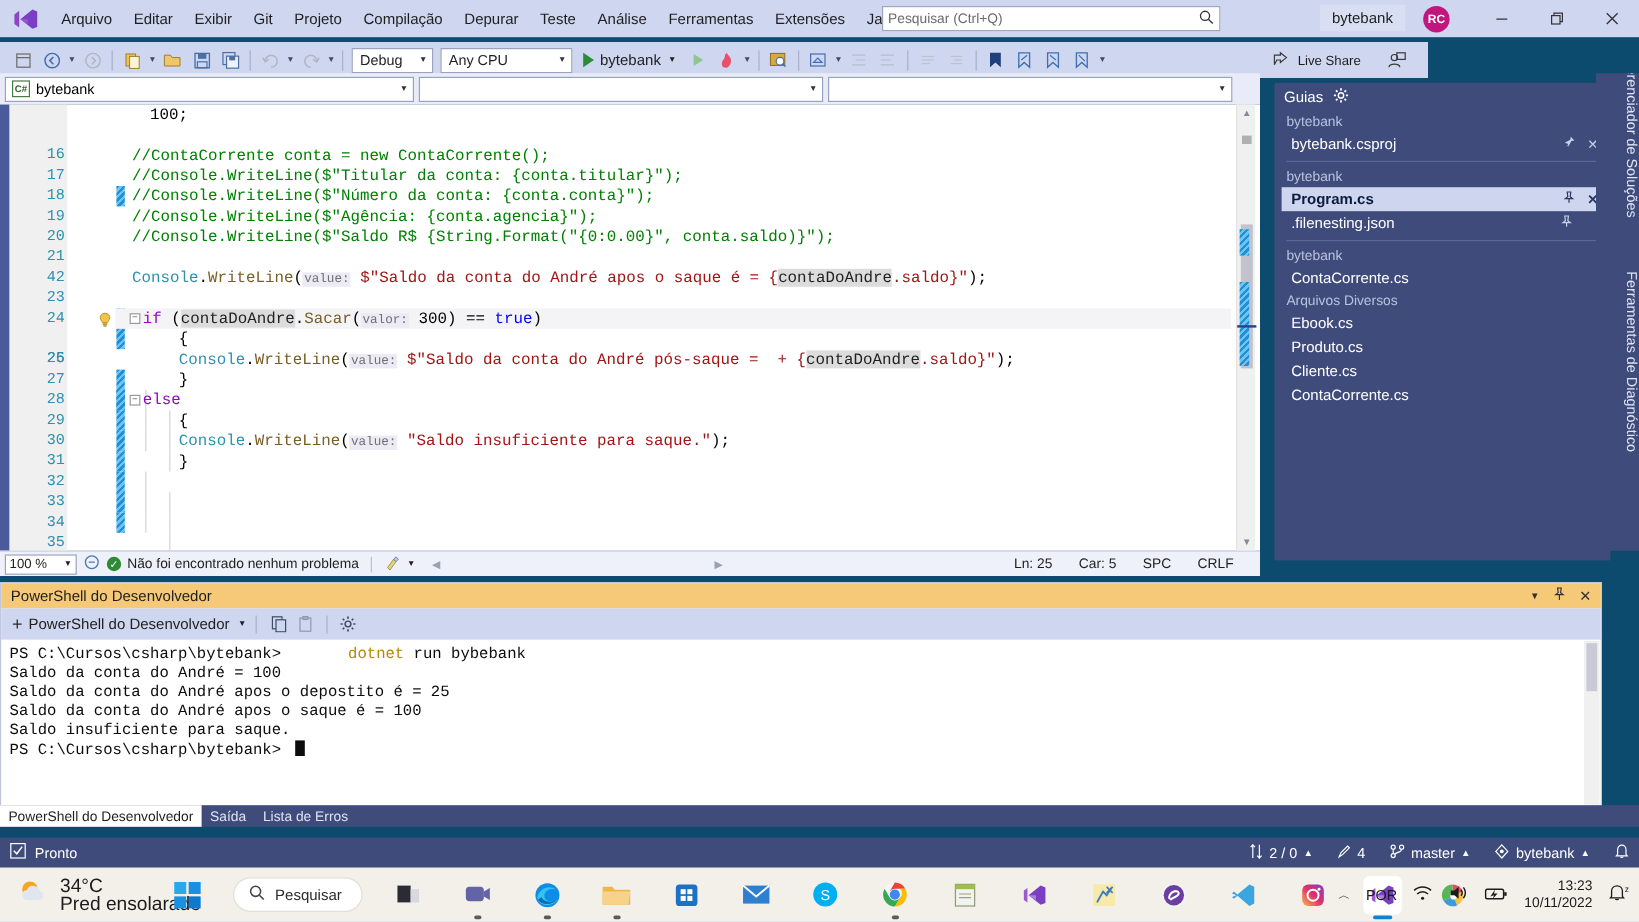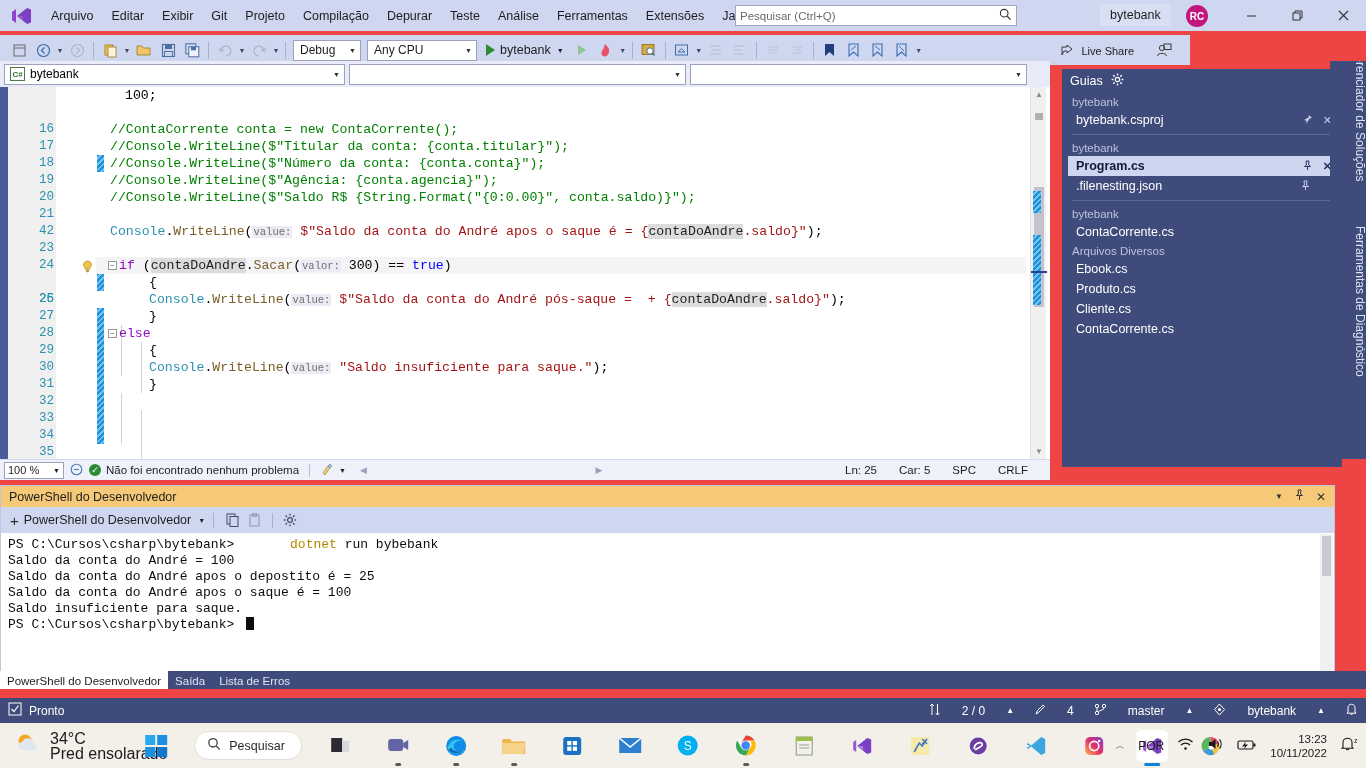--- a/index.html
+++ b/index.html
@@ -9,21 +9,21 @@
     overflow: hidden;
     font-family: "Liberation Sans", sans-serif;
     font-size: 12px;
     background: #ffffff;
   }
   #app { position: relative; width: 1366px; height: 768px; }
 
   
   .vs-window {
     position: absolute; left: 0; top: 0; width: 1366px; height: 723px;
-    background: #ef4444;
+    background: #0c4a6e;
   }
 
   
   .titlebar {
     position: absolute; left:0; top:0; width:1366px; height:31px;
     background:#cfd6ef; display:flex; align-items:center;
   }
   .vs-logo {
     width: 28px; height: 22px; margin-left: 8px; margin-right: 6px;
     display:flex; align-items:center; justify-content:center;
@@ -262,21 +262,21 @@
   }
   .vs-tab.active { background:#ffffff; color:#1e1e1e; }
 
   
   .vs-status {
     position:absolute; left:0; top:698px; width:1366px; height:25px;
     background:#3f4b7a; display:flex; align-items:center;
     color:#ffffff; font-size:12px; padding:0 8px;
   }
   .vs-status .right { margin-left:auto; display:flex; align-items:center; gap:20px; }
-  .stat-grp { display:flex; align-items:center; gap:21px; }
+  .stat-grp { display:flex; align-items:center; gap:5px; }
 
   
   .taskbar {
     position:absolute; left:0; top:723px; width:1366px; height:45px;
     background:#f3f0ea; display:flex; align-items:center;
   }
   .weather { display:flex; align-items:center; margin-left:14px; gap:8px; }
   .weather .wtxt { font-size:16px; color:#1b1b1b; line-height:15px; }
   .tb-center {
     position:absolute; left:50%; transform:translateX(-50%);

